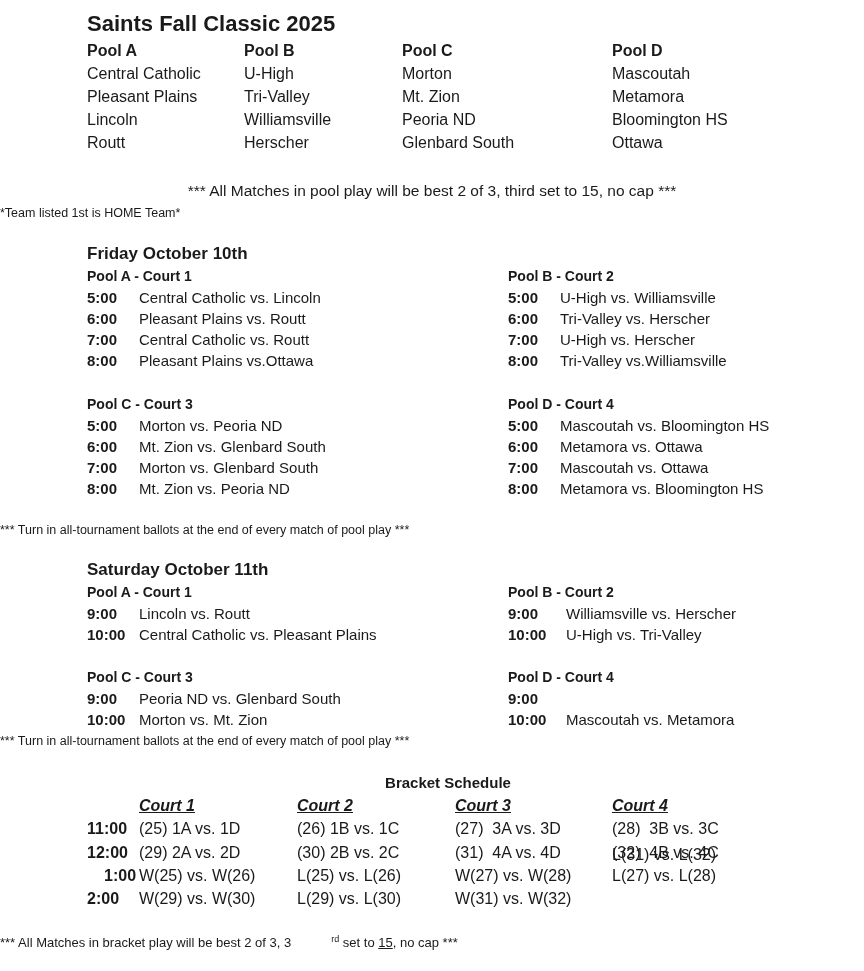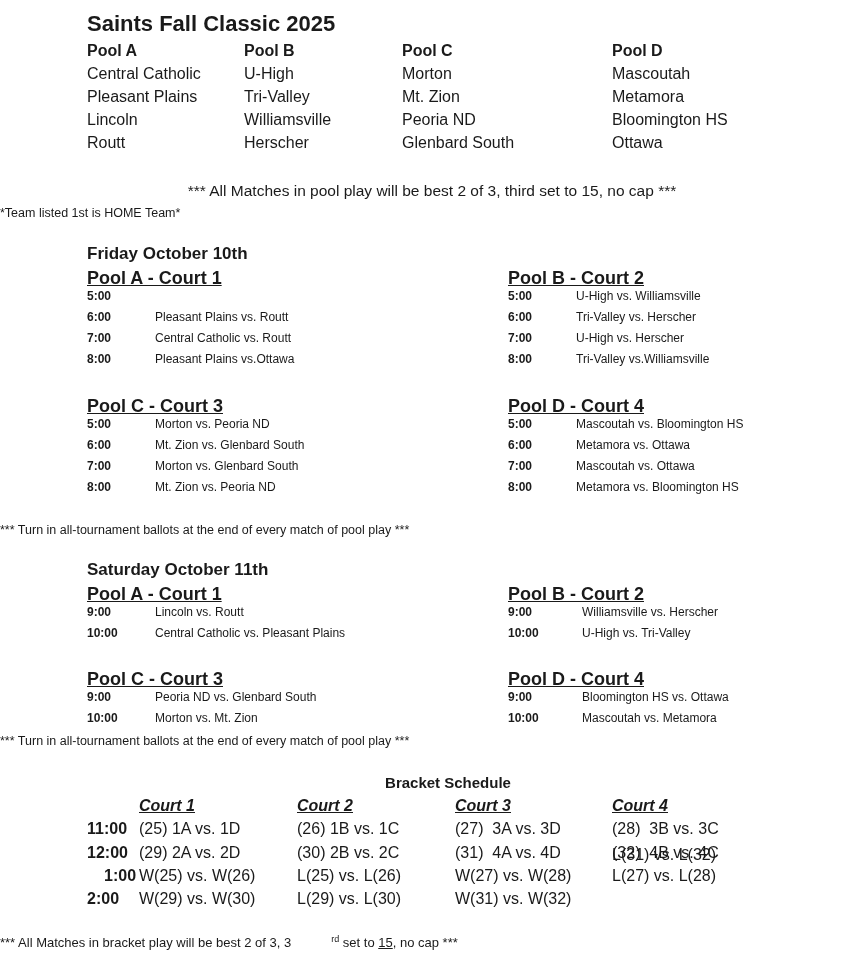--- a/index.html
+++ b/index.html
@@ -7,22 +7,22 @@
     width: 864px; height: 971px; position: relative; overflow: hidden;
     font-family: "Liberation Sans", sans-serif; color: #1a1a1a;
   }
   .abs { position: absolute; white-space: nowrap; }
   .title { font-size: 22px; font-weight: bold; left: 87px; top: 11px; }
   .pool-head { font-size: 16px; font-weight: bold; }
   .team { font-size: 16px; }
   .note-big { font-size: 15.5px; left: 0; width: 864px; text-align: center; }
   .note-small { font-size: 12.5px; left: 0; width: 864px; text-align: left; }
   .day-head { font-size: 17px; font-weight: bold; left: 87px; }
-  .court-head { font-size: 18px; font-weight: bold; text-decoration: underline; }
-  .row { font-size: 12px; display: flex; gap: 16px; }
+  .court-head { font-size: 14px; font-weight: bold; }
+  .row { font-size: 15px; display: flex; }
   .row .time { font-weight: bold; display: inline-block; }
   .row .match { display: inline-block; }
   .tL { width: 52px; }
   .tS { width: 58px; }
   .bracket-title { font-size: 15px; font-weight: bold; left: 0; width: 896px; text-align: center; }
   .bracket-court { font-size: 16px; font-weight: bold; text-decoration: underline; font-style: italic; }
   .brow { font-size: 16px; }
   sup { font-size: 9px; vertical-align: super; line-height: 0; padding-left: 40px; }
   .u { text-decoration: underline; }
 </style>
@@ -64,20 +64,21 @@
 
 <div class="abs note-big" style="top:182px;">*** All Matches in pool play will be best 2 of 3, third set to 15, no cap ***</div>
 <div class="abs note-small" style="top:206px;">*Team listed 1st is HOME Team*</div>
 
 <div class="abs day-head" style="top:244px;">Friday October 10th</div>
 
 <div class="abs" style="left:87px;top:268px;">
   <div class="court-head" style="height:21px;">Pool A - Court 1</div>
   <div class="row" style="height:21px;">
       <span class="time tL">5:00</span>
+      <span class="match">Central Catholic vs. Lincoln</span>
     </div>
   <div class="row" style="height:21px;">
       <span class="time tL">6:00</span>
       <span class="match">Pleasant Plains vs. Routt</span>
     </div>
   <div class="row" style="height:21px;">
       <span class="time tL">7:00</span>
       <span class="match">Central Catholic vs. Routt</span>
     </div>
   <div class="row" style="height:21px;">
@@ -183,21 +184,20 @@
   <div class="row" style="height:21px;">
       <span class="time tL">10:00</span>
       <span class="match">Morton vs. Mt. Zion</span>
     </div>
 </div>
 
 <div class="abs" style="left:508px;top:669px;">
   <div class="court-head" style="height:21px;">Pool D - Court 4</div>
   <div class="row" style="height:21px;">
       <span class="time tS">9:00</span>
-      <span class="match">Bloomington HS vs. Ottawa</span>
     </div>
   <div class="row" style="height:21px;">
       <span class="time tS">10:00</span>
       <span class="match">Mascoutah vs. Metamora</span>
     </div>
 </div>
 
 <div class="abs note-small" style="top:734px;">*** Turn in all-tournament ballots at the end of every match of pool play ***</div>
 
 <div class="abs bracket-title" style="top:774px;">Bracket Schedule</div>

